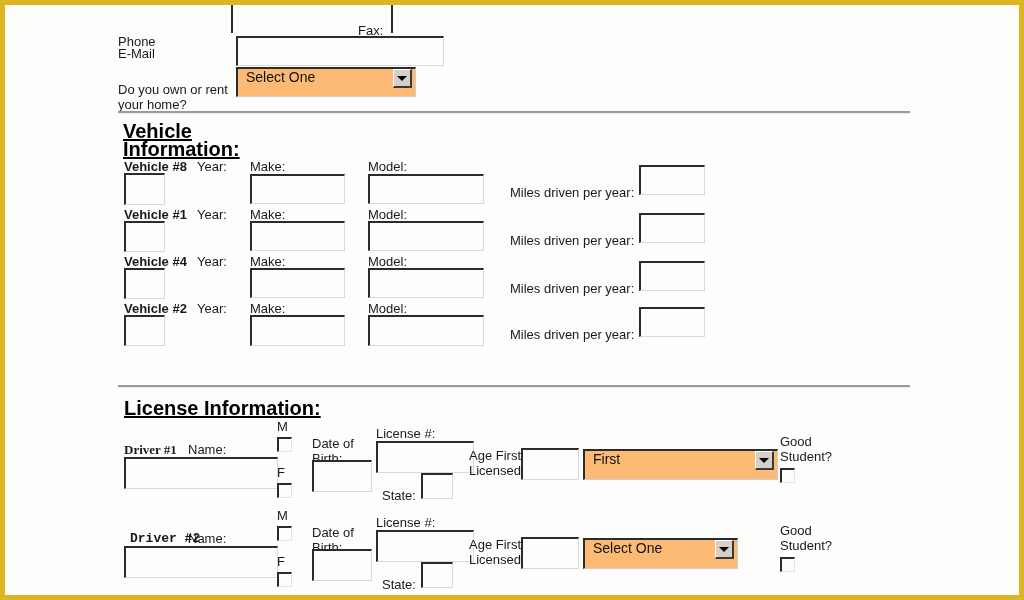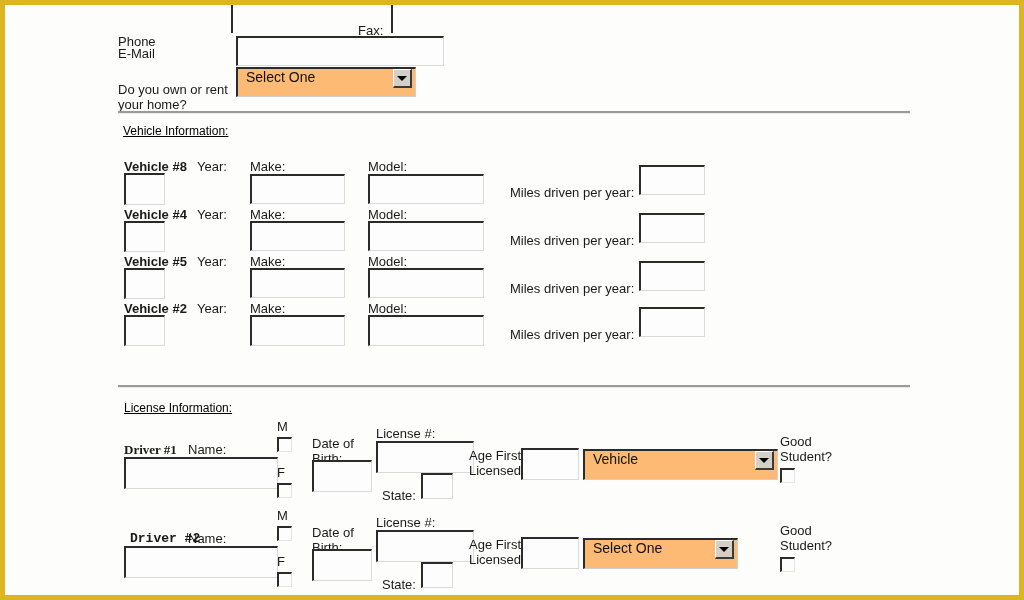--- a/index.html
+++ b/index.html
@@ -103,22 +103,22 @@
   .arrow {
     width: 0; height: 0;
     border-left: 5px solid transparent;
     border-right: 5px solid transparent;
     border-top: 5px solid #000;
   }
 
   
   .sec-head {
     position: absolute;
-    font-size: 12px;
-    font-weight: normal;
+    font-size: 20px;
+    font-weight: bold;
     color: #000;
     text-decoration: underline;
     line-height: 18px;
   }
 
   .rule {
     position: absolute;
     height: 0;
     border-top: 2px solid #9a9a9a;
     border-bottom: 1px solid #ebebeb;
@@ -181,36 +181,36 @@
       <div class="fld" style="left:245px; top:169px; width:95px; height:30px;"></div>
 
       <div class="abs lbl" style="left:363px; top:154px;">Model:</div>
       <div class="fld" style="left:363px; top:169px; width:116px; height:30px;"></div>
 
       <div class="abs lbl" style="left:505px; top:180px;">Miles driven per year:</div>
       <div class="fld" style="left:634px; top:160px; width:66px; height:30px;"></div>
     </div>
 
     <div>
-      <div class="abs lbl bold" style="left:119px; top:202px;">Vehicle #4</div>
+      <div class="abs lbl bold" style="left:119px; top:202px;">Vehicle #1</div>
       <div class="abs lbl" style="left:192px; top:202px;">Year:</div>
       <div class="fld" style="left:119px; top:216px; width:41px; height:31px;"></div>
 
       <div class="abs lbl" style="left:245px; top:202px;">Make:</div>
       <div class="fld" style="left:245px; top:216px; width:95px; height:30px;"></div>
 
       <div class="abs lbl" style="left:363px; top:202px;">Model:</div>
       <div class="fld" style="left:363px; top:216px; width:116px; height:30px;"></div>
 
       <div class="abs lbl" style="left:505px; top:228px;">Miles driven per year:</div>
       <div class="fld" style="left:634px; top:208px; width:66px; height:30px;"></div>
     </div>
 
     <div>
-      <div class="abs lbl bold" style="left:119px; top:249px;">Vehicle #5</div>
+      <div class="abs lbl bold" style="left:119px; top:249px;">Vehicle #4</div>
       <div class="abs lbl" style="left:192px; top:249px;">Year:</div>
       <div class="fld" style="left:119px; top:263px; width:41px; height:31px;"></div>
 
       <div class="abs lbl" style="left:245px; top:249px;">Make:</div>
       <div class="fld" style="left:245px; top:263px; width:95px; height:30px;"></div>
 
       <div class="abs lbl" style="left:363px; top:249px;">Model:</div>
       <div class="fld" style="left:363px; top:263px; width:116px; height:30px;"></div>
 
       <div class="abs lbl" style="left:505px; top:276px;">Miles driven per year:</div>
@@ -258,21 +258,21 @@
       <div class="fld" style="left:371px; top:436px; width:98px; height:32px;"></div>
 
       <div class="abs lbl" style="left:377px; top:483px;">State:</div>
       <div class="fld" style="left:416px; top:468px; width:32px; height:26px;"></div>
 
       <div class="abs lbl" style="left:464px; top:443px; width:62px;">Age First
 Licensed:</div>
       <div class="fld" style="left:516px; top:443px; width:58px; height:32px;"></div>
 
       <div class="sel" style="left:578px; top:444px; width:195px; height:31px;">
-        <span class="sel-text">Vehicle</span>
+        <span class="sel-text">First</span>
         <span class="sel-btn">
           <span class="arrow"></span>
         </span>
       </div>
 
       <div class="abs lbl" style="left:775px; top:429px; width:62px;">Good
 Student?</div>
       <div class="cbx" style="left:775px; top:463px;"></div>
     </div>
 

